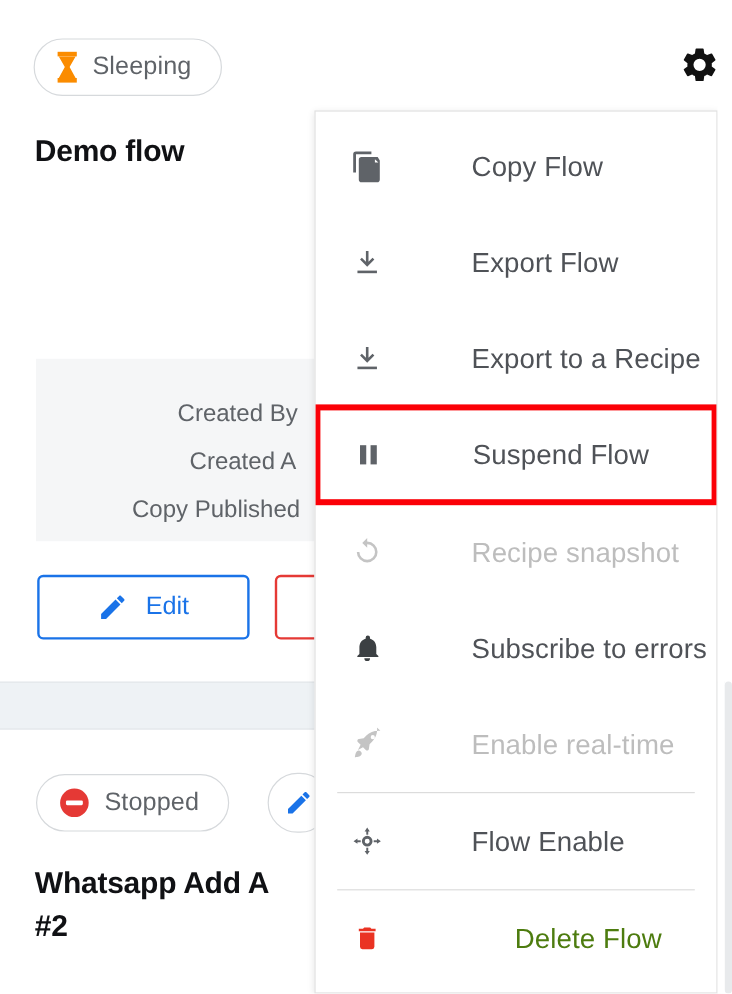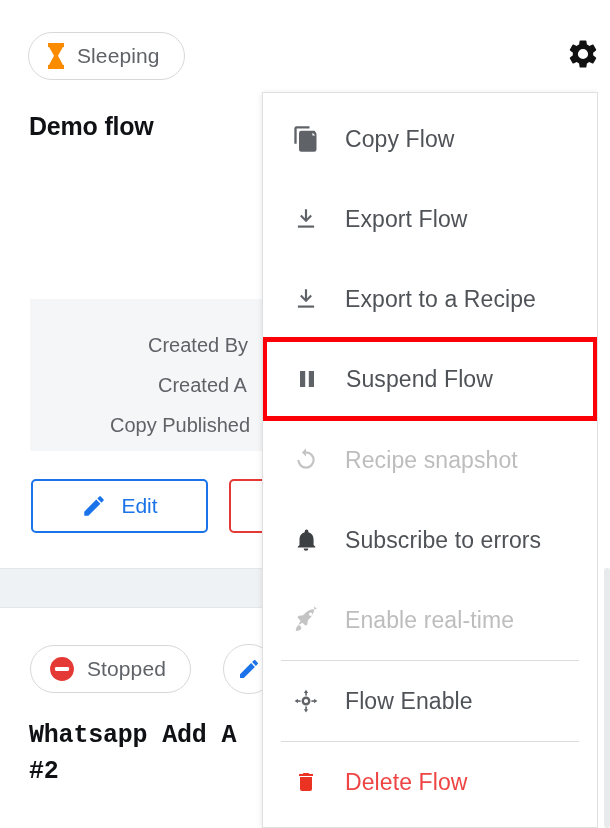--- a/index.html
+++ b/index.html
@@ -169,37 +169,38 @@
     overflow: hidden;
   }
   .menu-item {
     position: relative;
     display: flex;
     align-items: center;
     height: 80px;
     padding-left: 26px;
     box-sizing: border-box;
     cursor: pointer;
+    gap: 48px;
   }
   .menu-icon {
     width: 34px;
     min-width: 34px;
     display: flex;
     align-items: center;
     justify-content: center;
     margin-right: 22px;
   }
   .menu-label {
     font-size: 23px;
     color: #4f5257;
     letter-spacing: .1px;
     white-space: nowrap;
   }
   .menu-item.disabled .menu-label { color: #bdbdbd; }
-  .menu-item.danger .menu-label { color: #ef4444; }
+  .menu-item.danger .menu-label { color: #4d7c0f; margin-left: 36px; }
 
   .menu-divider {
     height: 1px;
     background: #dcdcdc;
     margin: 0 18px;
   }
 
   
   #menu-item-suspend {
     outline: 5px solid #fb0007;
@@ -289,21 +290,21 @@
   </span>
   <span class="pill-label">Stopped</span>
 </div>
 
 <div class="round-btn" id="pencil-round">
   <svg width="24" height="24" viewBox="0 0 24 24">
     <path d="M3 17.2V21h3.8L17.9 9.9l-3.8-3.8L3 17.2zM20.7 7.1c.4-.4.4-1 0-1.4l-2.4-2.4c-.4-.4-1-.4-1.4 0l-1.8 1.8 3.8 3.8 1.8-1.8z" fill="#1a73e8"></path>
   </svg>
 </div>
 
-<div class="flow-title" id="flow-title-2" style="white-space:pre-line;font-family:Liberation Mono, monospace;">Whatsapp Add A
+<div class="flow-title" id="flow-title-2" style="white-space:pre-line;">Whatsapp Add A
 #2</div>
 
 <div id="gear-button">
   <svg width="34" height="34" viewBox="0 0 24 24">
     <path fill="#111111" d="M19.14 12.94c.04-.3.06-.61.06-.94s-.02-.64-.07-.94l2.03-1.58a.49.49 0 0 0 .12-.61l-1.92-3.32a.49.49 0 0 0-.59-.22l-2.39.96a7.03 7.03 0 0 0-1.62-.94l-.36-2.54a.48.48 0 0 0-.48-.41h-3.84a.48.48 0 0 0-.47.41l-.36 2.54c-.59.24-1.13.57-1.62.94l-2.39-.96a.48.48 0 0 0-.59.22L2.74 8.87a.48.48 0 0 0 .12.61l2.03 1.58c-.05.3-.09.63-.09.94s.02.64.07.94l-2.03 1.58a.49.49 0 0 0-.12.61l1.92 3.32c.12.22.37.29.59.22l2.39-.96c.5.38 1.03.7 1.62.94l.36 2.54c.05.24.25.41.48.41h3.84c.24 0 .44-.17.47-.41l.36-2.54c.59-.24 1.13-.56 1.62-.94l2.39.96c.22.08.47 0 .59-.22l1.92-3.32a.49.49 0 0 0-.12-.61l-2.01-1.58zM12 15.6A3.6 3.6 0 0 1 8.4 12 3.6 3.6 0 0 1 12 8.4a3.6 3.6 0 0 1 3.6 3.6 3.6 3.6 0 0 1-3.6 3.6z"></path>
   </svg>
 </div>
 
 <div id="dropdown-menu">
 

